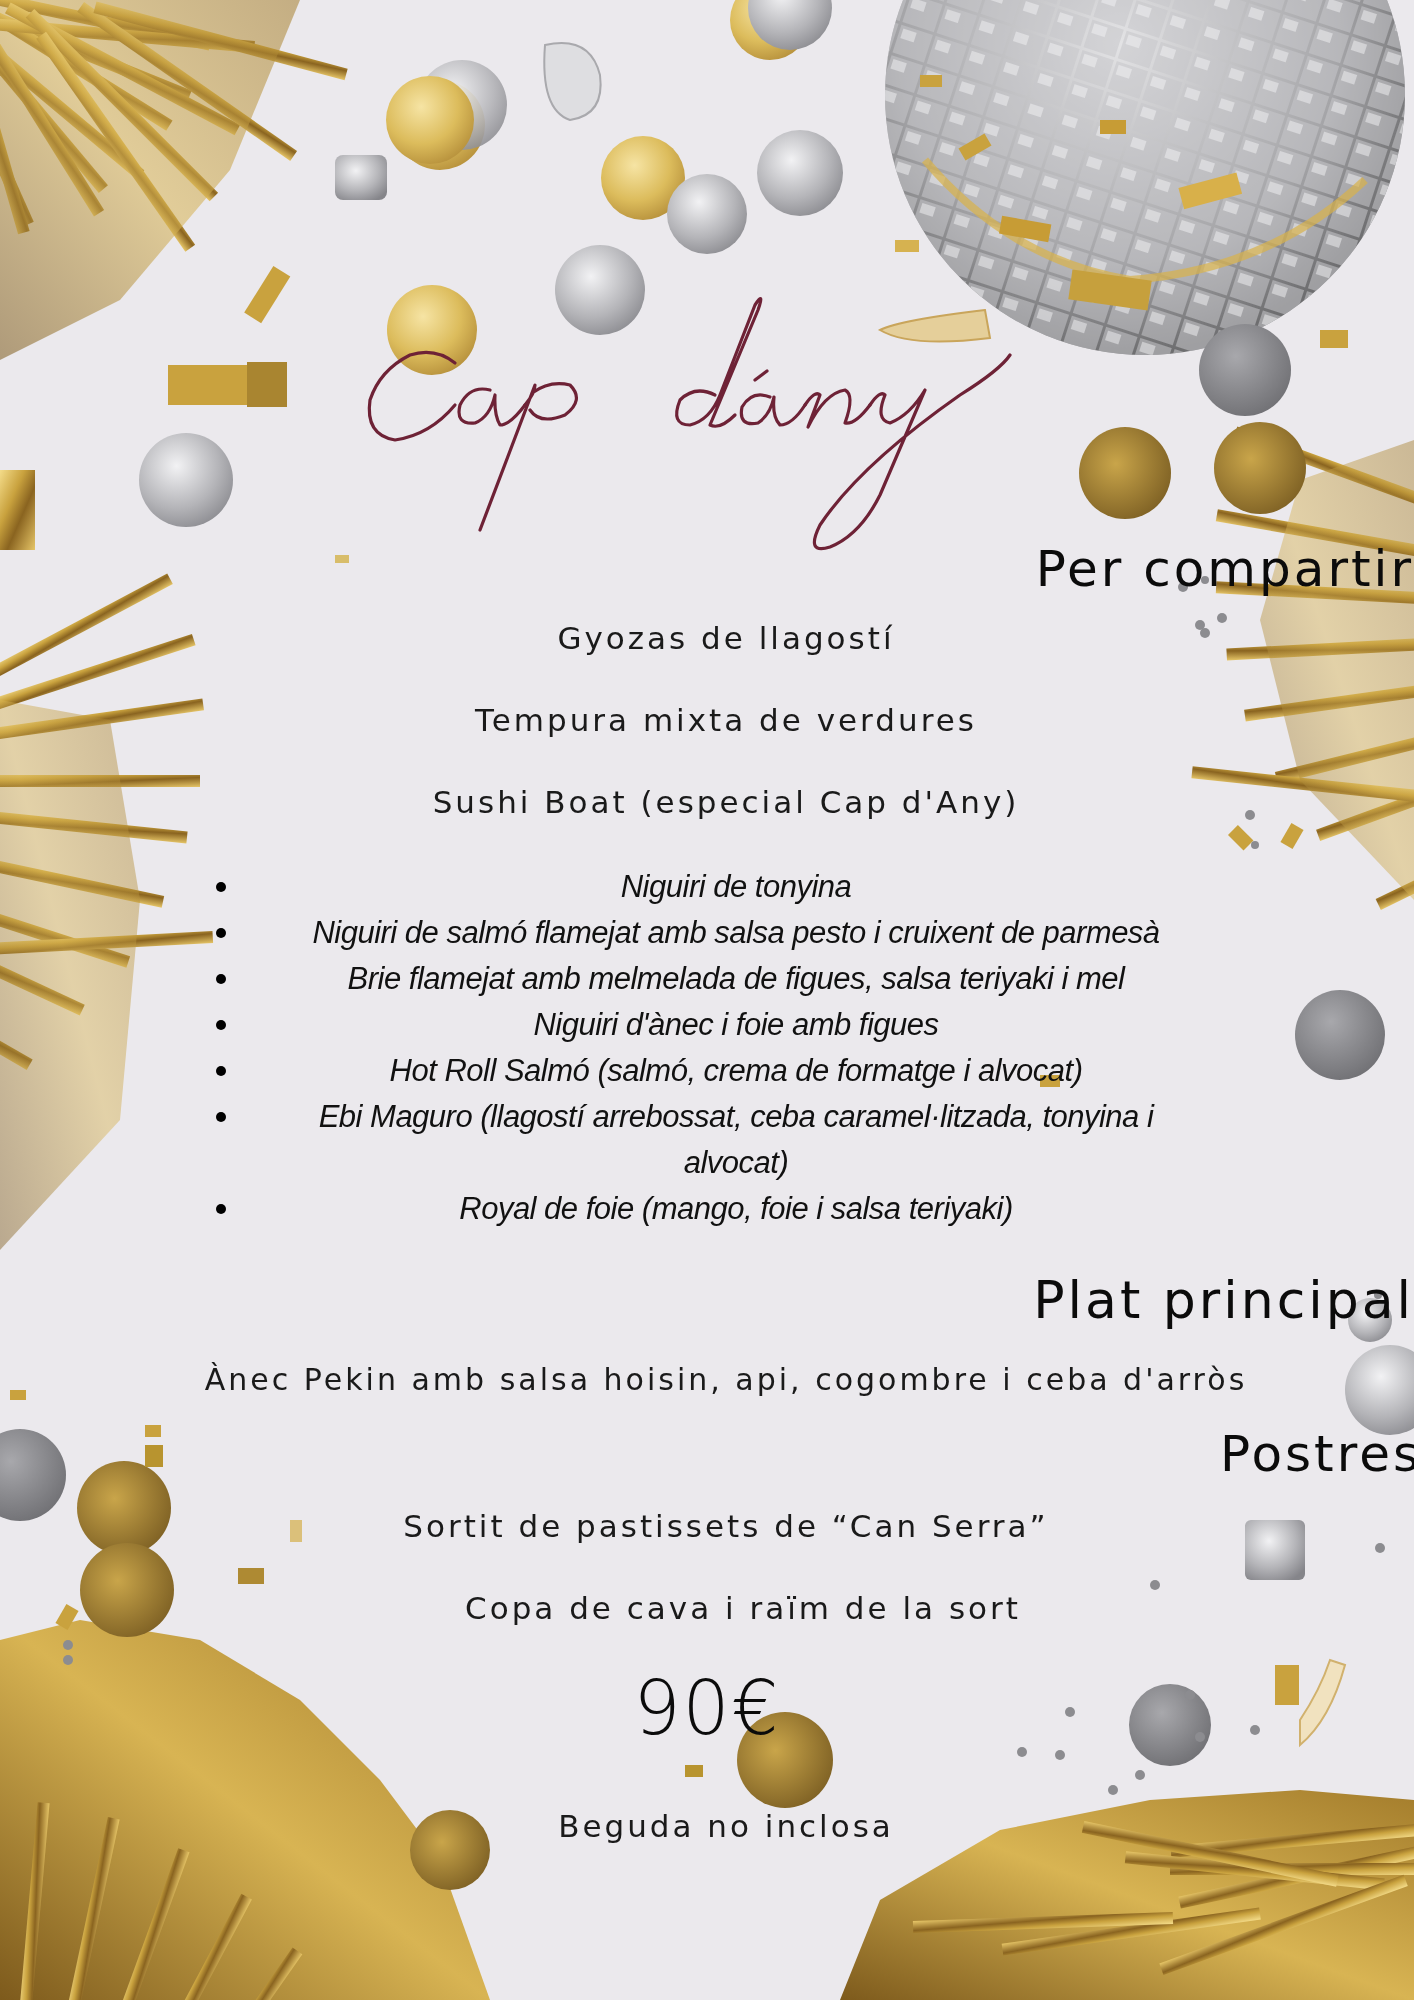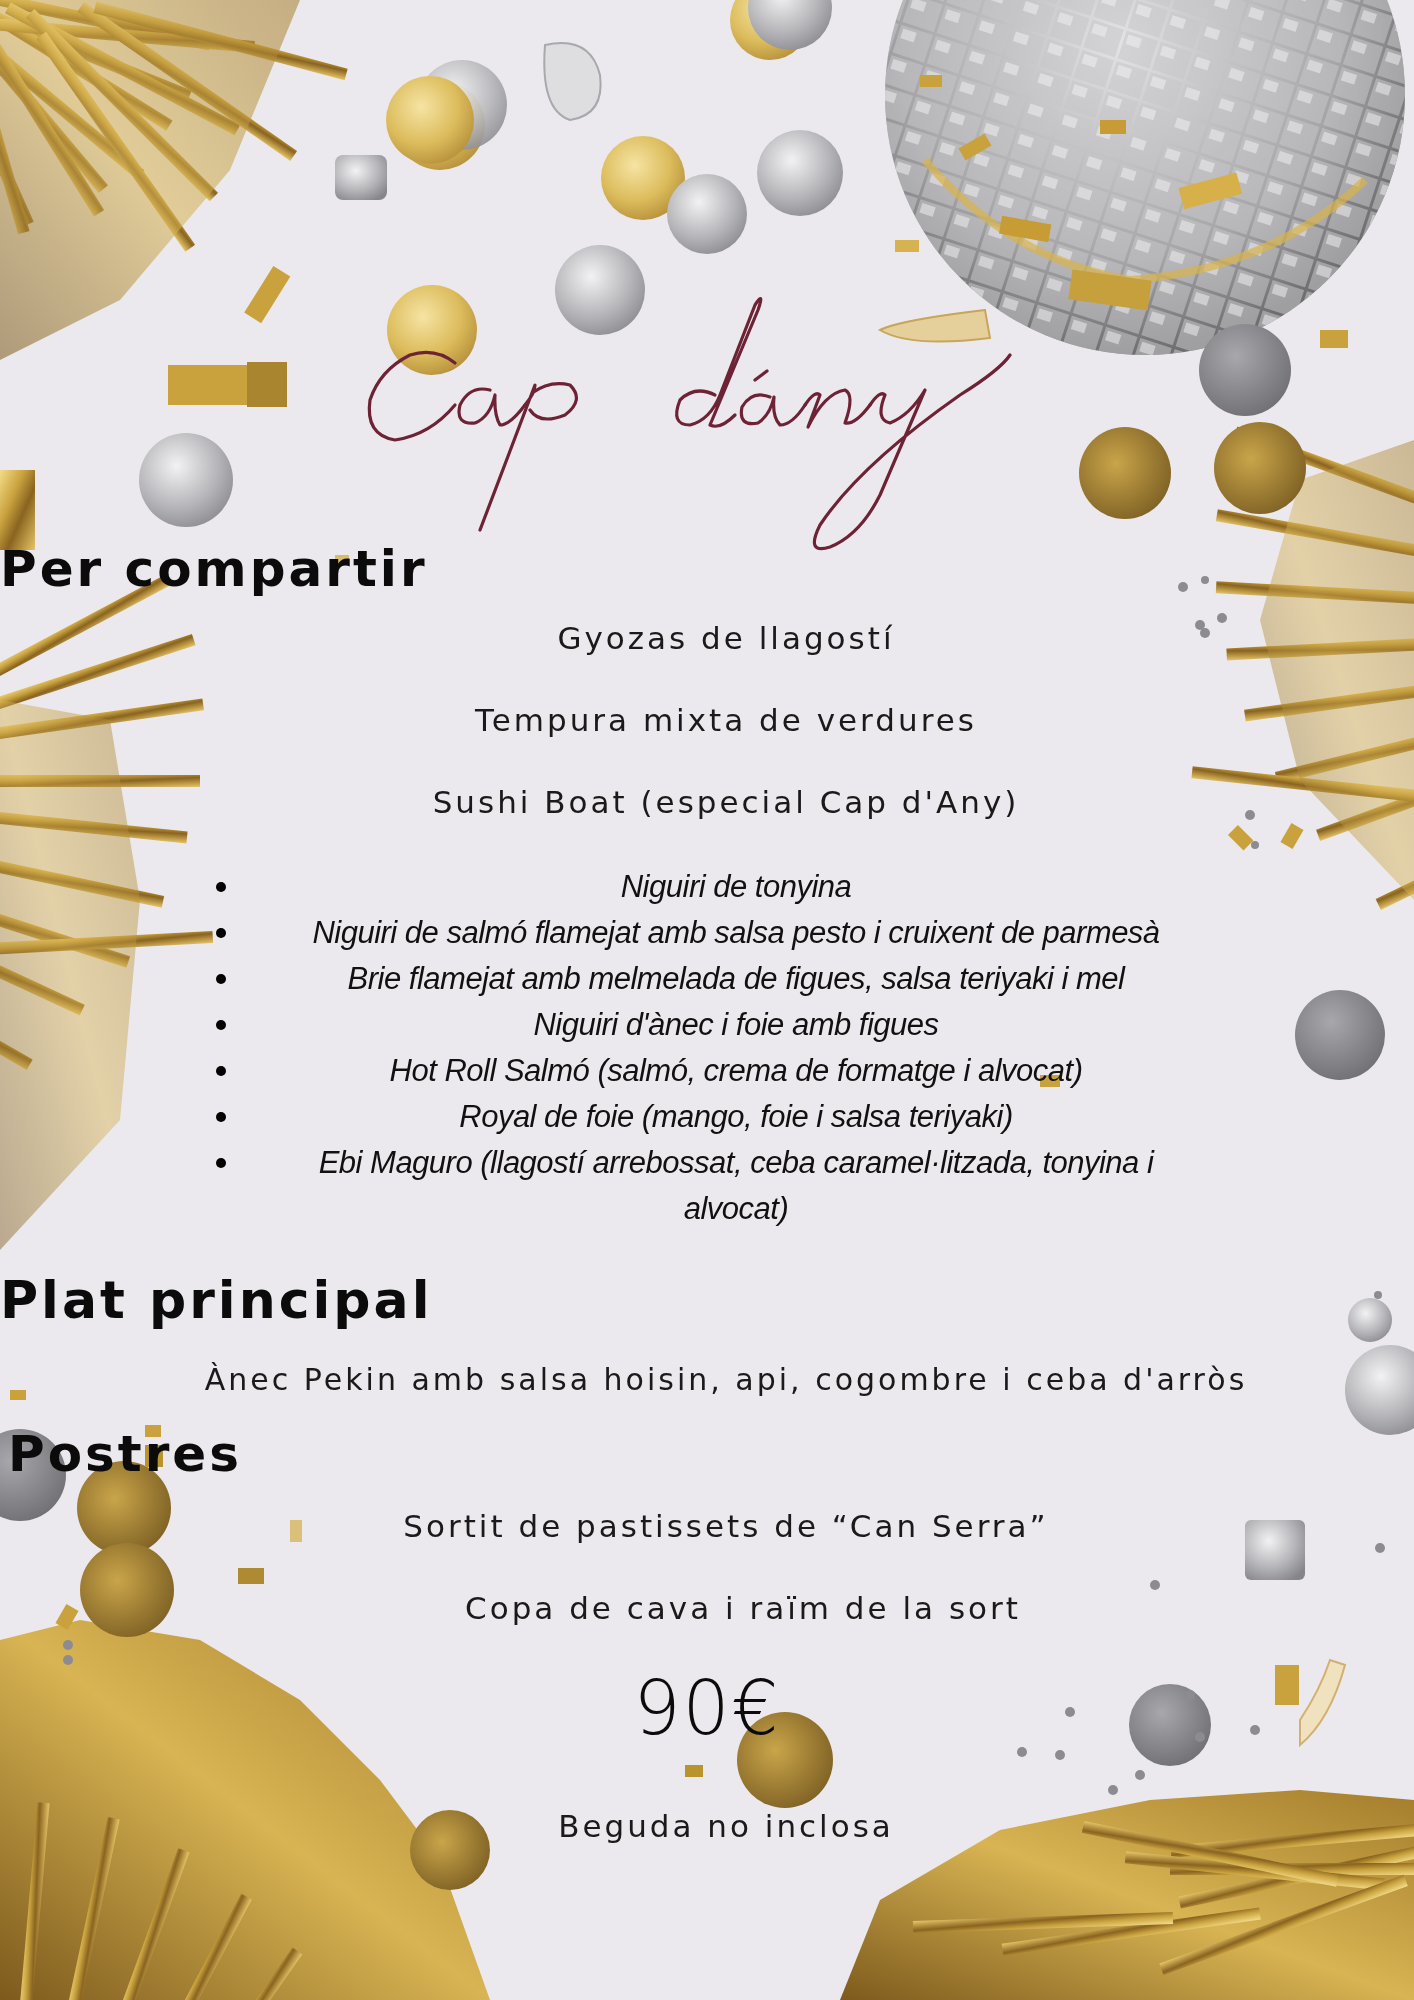--- a/index.html
+++ b/index.html
@@ -11,22 +11,22 @@
   }
   .deco { position: absolute; left: 0; top: 0; width: 1414px; height: 2000px; pointer-events: none; }
   .content { position: absolute; left: 0; top: 0; width: 1414px; height: 2000px; }
 
   .script-title {
     position: absolute; left: 360px; top: 285px; width: 660px; height: 280px;
   }
   .script-title svg { width: 100%; height: 100%; }
 
   .h {
-    position: absolute; left: 0; width: 100%; text-align: left;
-    font-family: "DejaVu Sans", sans-serif; font-weight: bold; letter-spacing: 3px;
+    position: absolute; left: 0; width: 100%; text-align: right;
+    font-family: "DejaVu Sans", sans-serif; font-weight: normal; letter-spacing: 3px;
     color: #0b0b0b;
   }
   .line {
     position: absolute; left: 0; width: 100%; text-align: center;
     font-family: "DejaVu Sans", sans-serif; font-weight: normal;
     font-size: 31px; letter-spacing: 3px; color: #1a1a1a; padding-left: 19px;
   }
   .sub-list {
     position: absolute; left: 190px; top: 848px; width: 1060px;
     margin: 16px; padding: 0; list-style: none;
@@ -300,22 +300,22 @@
   <div class="line" style="top:620px;">Gyozas de llagostí</div>
   <div class="line" style="top:784px;">Sushi Boat (especial Cap d'Any)</div>
   <div class="line" style="top:702px;">Tempura mixta de verdures</div>
 
   <ul class="sub-list">
     <li class="sub-item"><span class="bullet"></span><span>Niguiri de tonyina</span></li>
     <li class="sub-item"><span class="bullet"></span><span>Niguiri de salmó flamejat amb salsa pesto i cruixent de parmesà</span></li>
     <li class="sub-item"><span class="bullet"></span><span>Brie flamejat amb melmelada de figues, salsa teriyaki i mel</span></li>
     <li class="sub-item"><span class="bullet"></span><span>Niguiri d'ànec i foie amb figues</span></li>
     <li class="sub-item"><span class="bullet"></span><span>Hot Roll Salmó (salmó, crema de formatge i alvocat)</span></li>
+    <li class="sub-item"><span class="bullet"></span><span>Ebi Maguro (llagostí arrebossat, ceba caramel·litzada, tonyina i alvocat)</span></li>
     <li class="sub-item"><span class="bullet"></span><span>Royal de foie (mango, foie i salsa teriyaki)</span></li>
-    <li class="sub-item"><span class="bullet"></span><span>Ebi Maguro (llagostí arrebossat, ceba caramel·litzada, tonyina i alvocat)</span></li>
   </ul>
 
   <div class="h" style="top:1270px; font-size:52px;">Plat principal</div>
   <div class="line" style="top:1362px; font-size:30px;">Ànec Pekin amb salsa hoisin, api, cogombre i ceba d'arròs</div>
 
   <div class="h" style="top:1425px; font-size:50px; left:8px;">Postres</div>
   <div class="line" style="top:1508px;">Sortit de pastissets de “Can Serra”</div>
   <div class="line" style="top:1590px;margin-left:17px;">Copa de cava i raïm de la sort</div>
 
   <div class="price">90€</div>

